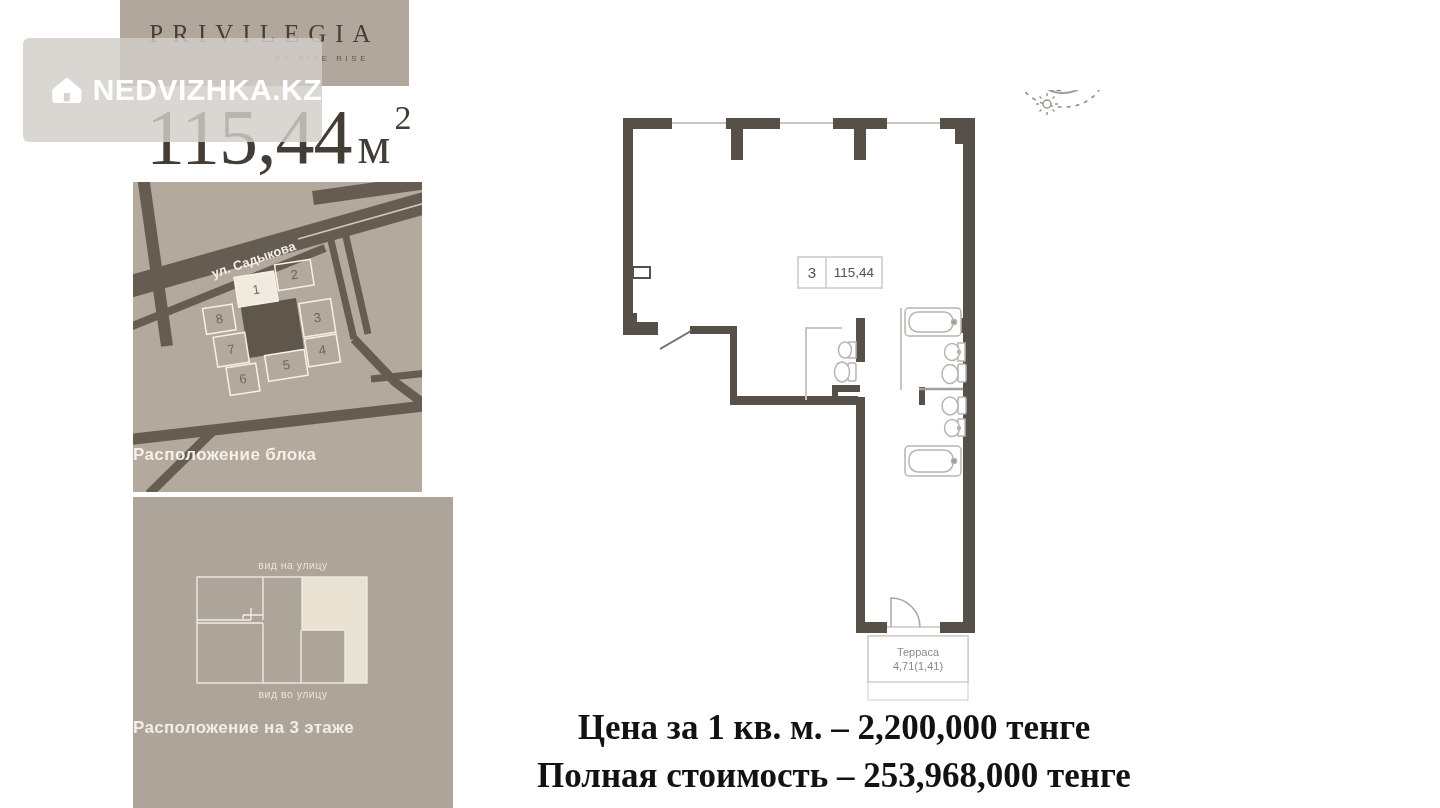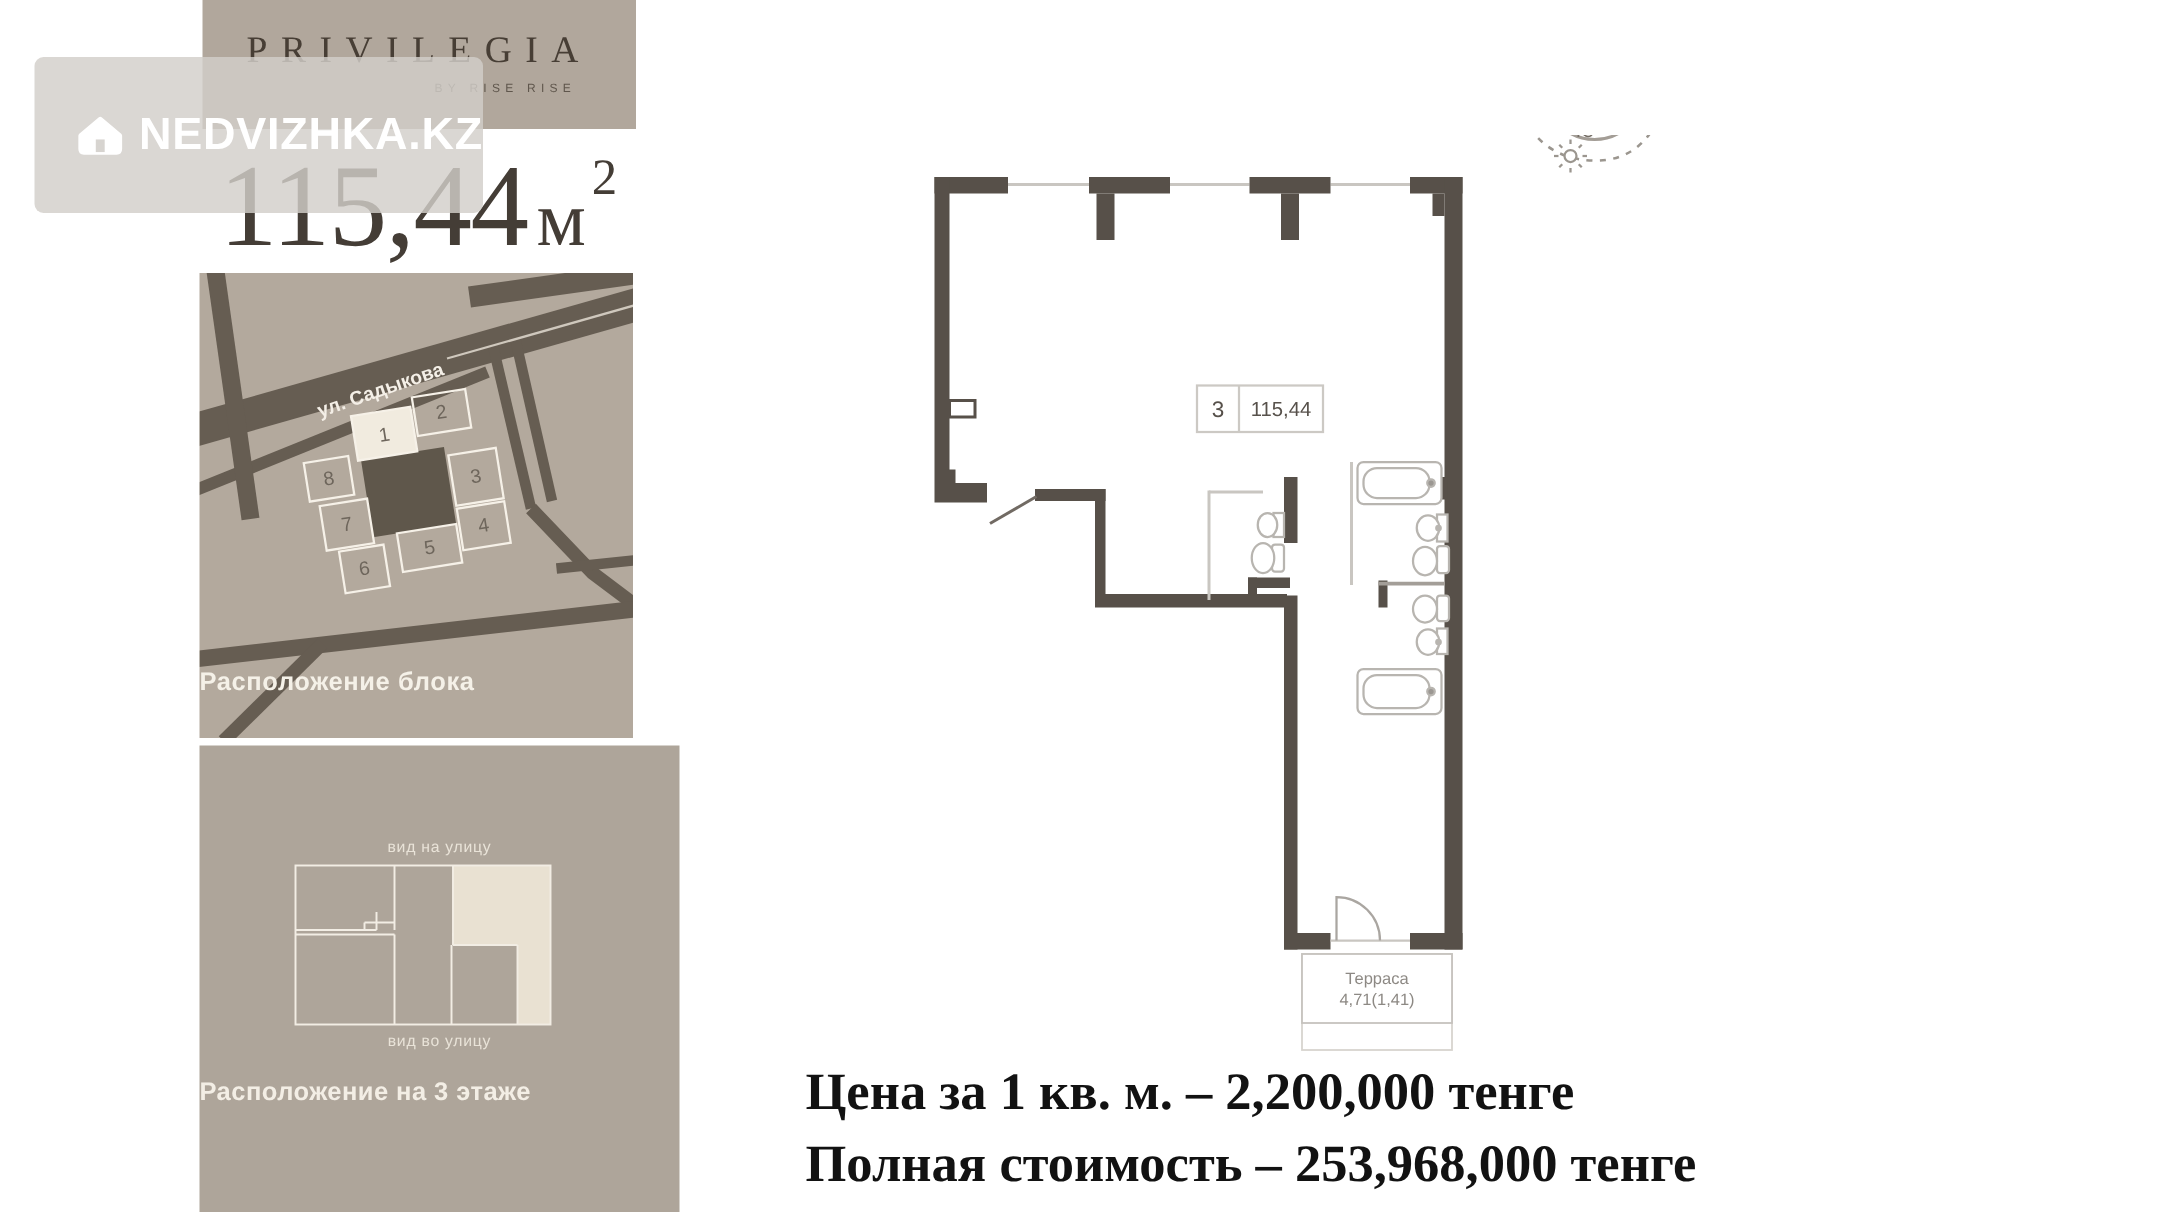--- a/index.html
+++ b/index.html
@@ -1,20 +1,20 @@
 <!DOCTYPE html>
 <html><head>
 <meta charset="utf-8">
 <style>
   html,body{margin:0;padding:0;background:#ffffff;}
   .page{position:relative;width:1440px;height:808px;background:#ffffff;overflow:hidden;
         font-family:"Liberation Sans",sans-serif;}
 
   
-  .brand-card{position:absolute;left:135px;top:0;width:289px;height:86px;background:#b1a79c;}
+  .brand-card{position:absolute;left:120px;top:0;width:289px;height:86px;background:#b1a79c;}
   .brand-name{position:absolute;left:0;right:0;top:20px;text-align:center;
       font-family:"Liberation Serif",serif;font-size:25px;letter-spacing:9px;color:#473e35;}
   .brand-sub{position:absolute;right:40px;top:54px;font-size:8px;letter-spacing:3.5px;color:#5f564c;}
 
   .area-title{position:absolute;left:146px;top:92px;color:#443d36;
       font-family:Liberation Serif, serif;white-space:nowrap;}
   .area-title .val{font-size:78px;letter-spacing:-1px;}
   .area-title .unit{font-size:52px;margin-left:6px;}
   .area-title .pow{font-size:34px;vertical-align:34px;margin-left:4px;}
 
@@ -34,21 +34,21 @@
   .watermark{position:absolute;left:23px;top:38px;width:299px;height:104px;border-radius:6px;
       background:rgba(210,206,201,0.82);z-index:30;display:flex;align-items:center;}
   .watermark .logo{margin-left:28px;}
   .watermark .wm-text{color:#ffffff;font-size:30px;font-weight:800;letter-spacing:.5px;margin-left:10px;}
 
   
   .plan-svg{position:absolute;left:600px;top:90px;z-index:1;}
 
   
   .price-block{position:absolute;left:537px;top:704px;color:#121212;
-      font-family:"Liberation Serif",serif;font-weight:700;font-size:35px;line-height:48px;white-space:nowrap;}
+      font-family:"Liberation Serif",serif;font-weight:700;font-size:35px;line-height:48px;white-space:nowrap;text-align:center;}
 
   svg text{font-family:"Liberation Sans",sans-serif;}
 </style>
 </head>
 <body>
 
 <div class="page">
 
   <div class="brand-card">
     <div class="brand-name">PRIVILEGIA</div>

